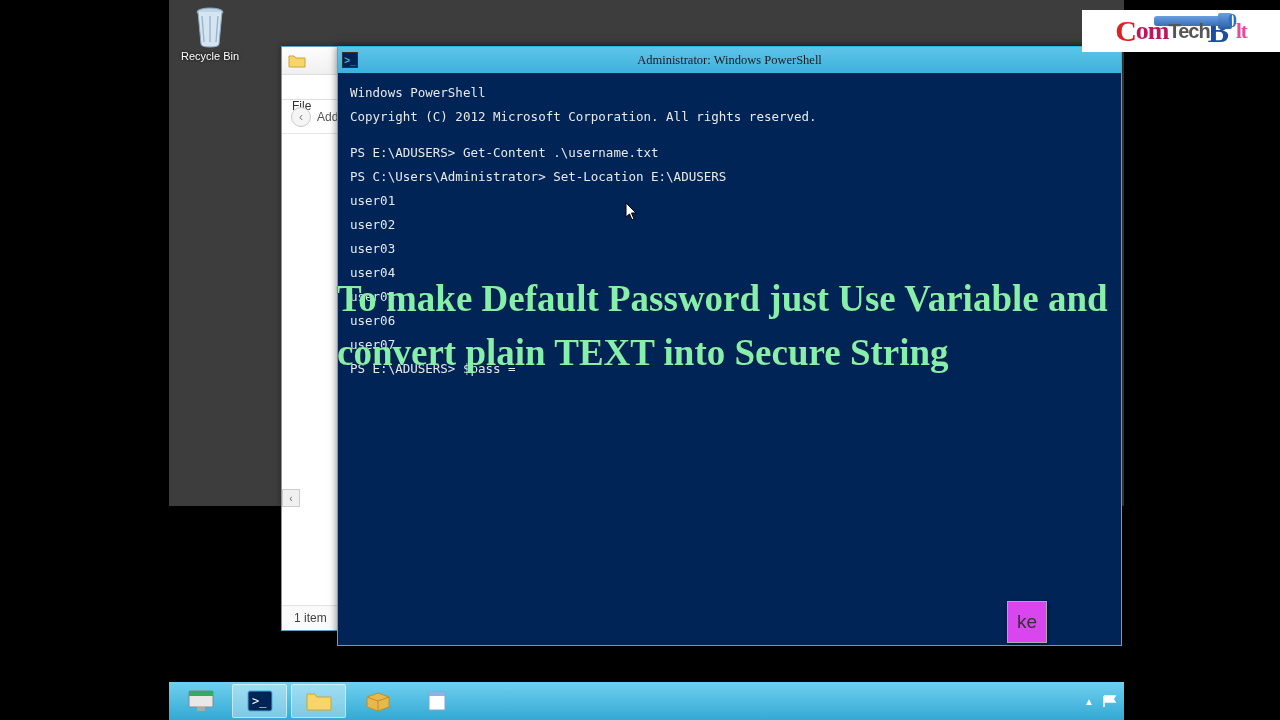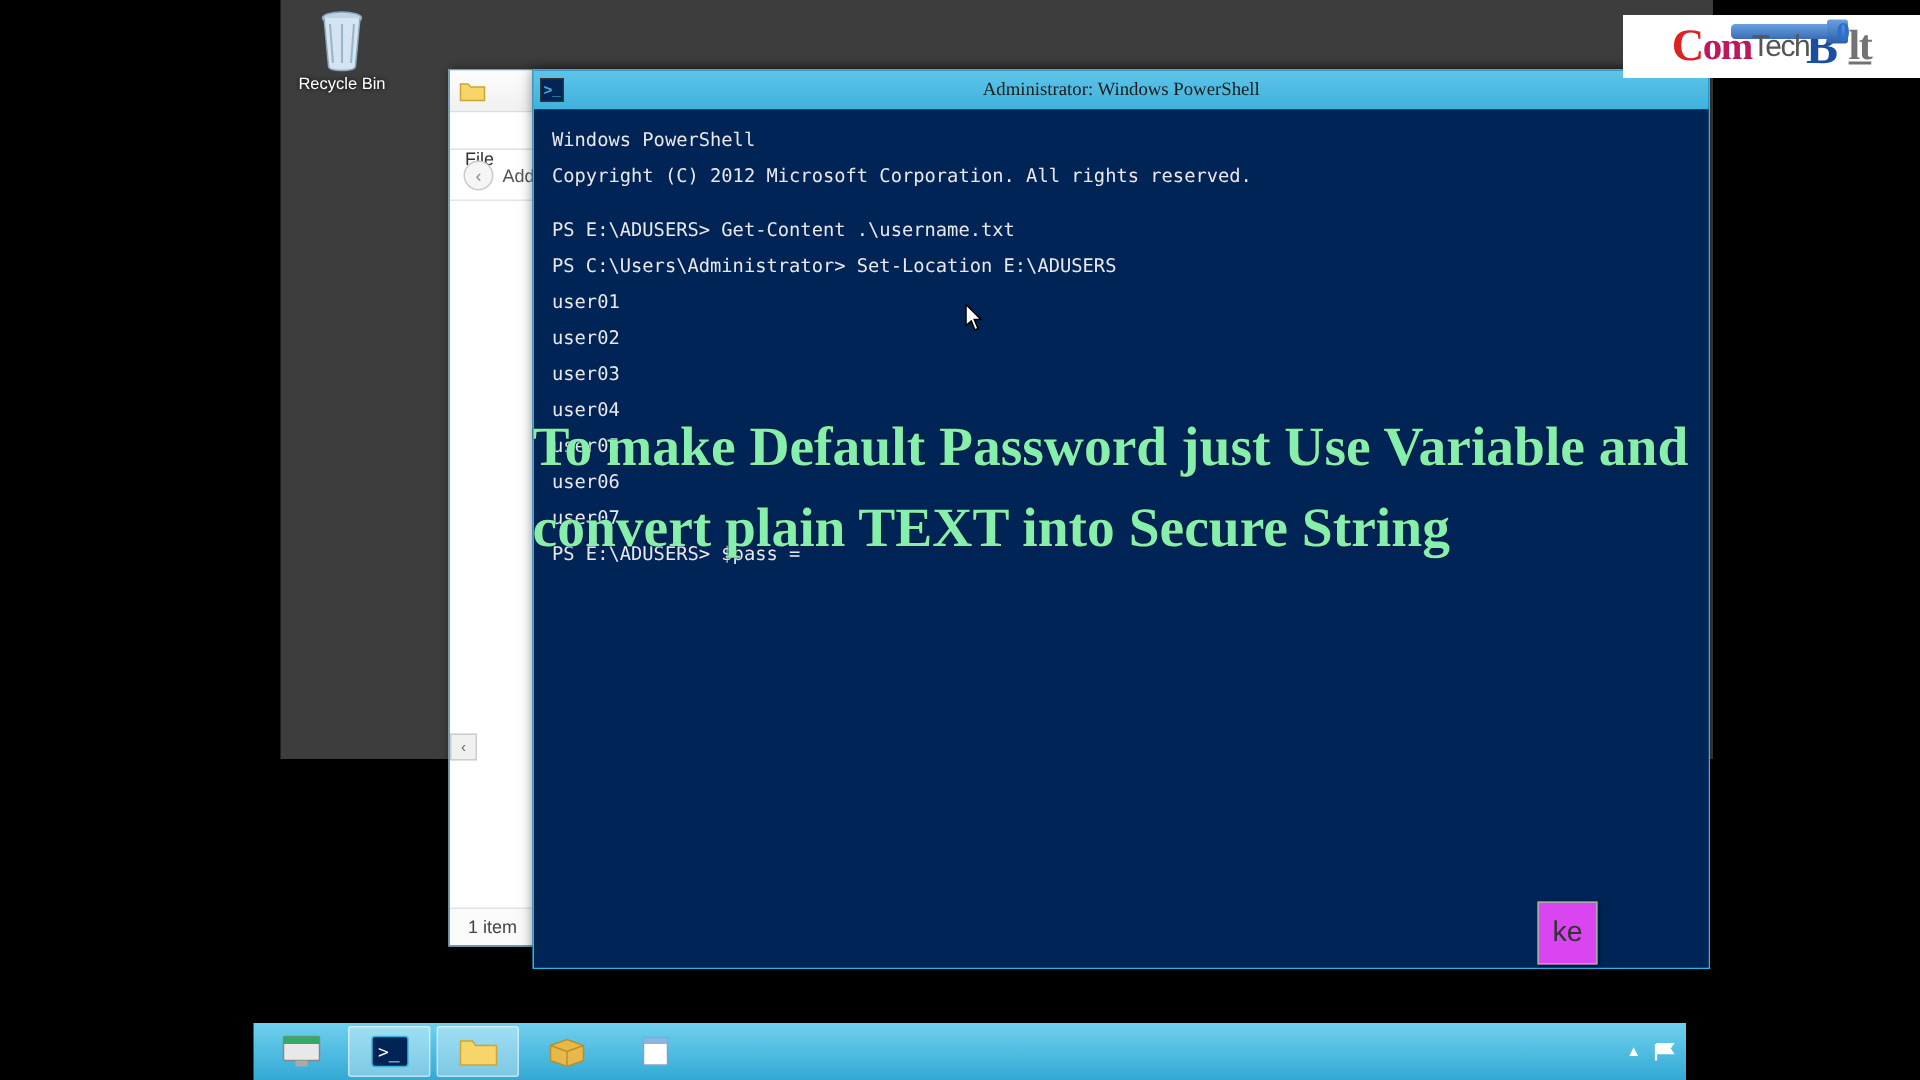--- a/index.html
+++ b/index.html
@@ -8,21 +8,21 @@
     height: 720px;
     background: #000;
     font-family: "Segoe UI", Tahoma, sans-serif;
     overflow: hidden;
     position: relative;
   }
 
   
   .desktop {
     position: absolute;
-    left: 187px;
+    left: 169px;
     top: 0;
     width: 955px;
     height: 506px;
     background: #3d3d3d;
   }
 
   
   .desktop-icon {
     position: absolute;
     left: 8px;
@@ -250,24 +250,24 @@
     align-items:center;
     justify-content:center;
     font-family: Georgia, serif;
     font-size:26px;
     font-weight:bold;
     letter-spacing:-1px;
     padding:0 6px;
   }
   .brand .c { color:#d22; font-size:30px; }
   .brand .om { color:#be185d; }
-  .brand .tech { color:#555; font-family:Arial,sans-serif; font-weight:normal; font-size:20px; position:relative; }
+  .brand .tech { color:#555; font-family:Arial,sans-serif; font-weight:bold; font-size:20px; position:relative; }
   .brand .b { color:#1a4fa0; font-size:32px;margin-left:-2px; }
   .brand .zero { color:#2a6fcf; font-size:18px; position:relative; top:-10px; }
-  .brand .lt { color:#737373; font-size:28px;text-decoration:underline; }
+  .brand .lt { color:#ec4899; font-size:21px; }
   .brand .screw {
     position:absolute; left:72px; top:6px; width:74px;height:10px;
     background:linear-gradient(#6aa0e0,#3a6db7);
     border-radius:3px;
   }
   .brand .screw::after{
     content:'';position:absolute;right:-4px;top:-3px;width:14px;height:16px;
     background:linear-gradient(#6aa0e0,#2a5fa7);border-radius:2px;
   }
 

